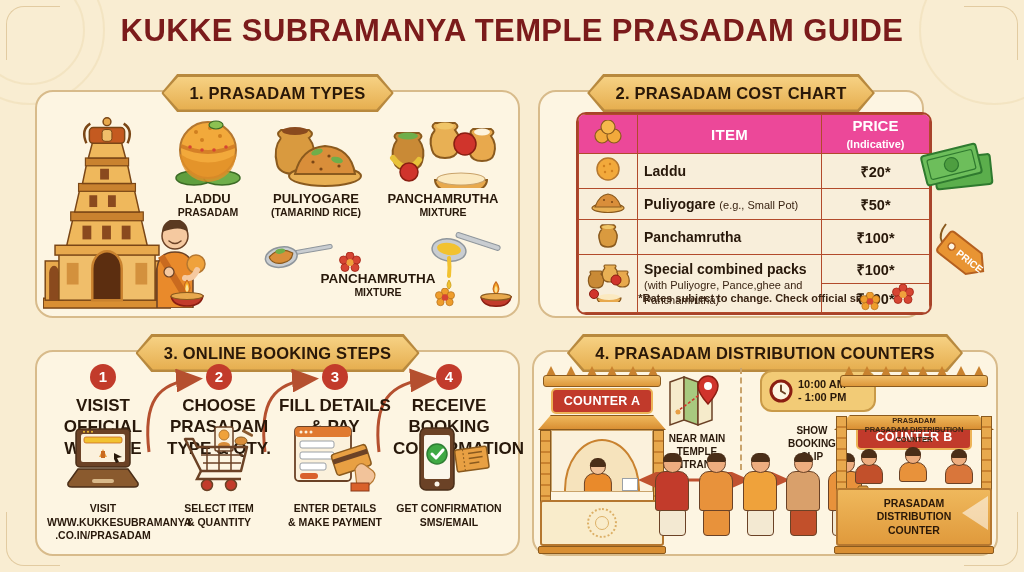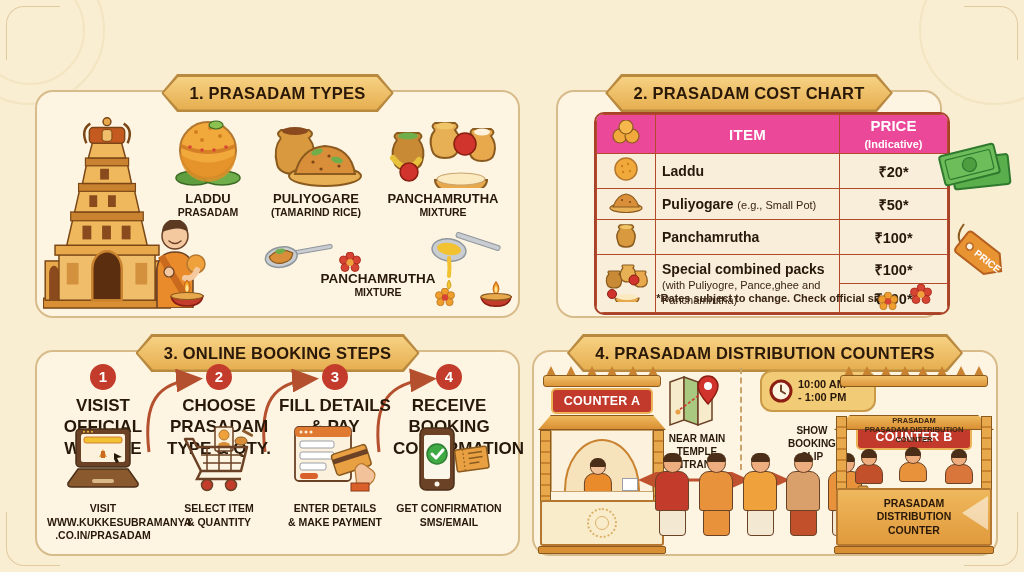--- a/index.html
+++ b/index.html
@@ -11,21 +11,21 @@
   .corner.tl { top:6px; left:6px; border-right:none; border-bottom:none; border-radius:18px 0 0 0; }
   .corner.tr { top:6px; right:6px; border-left:none; border-bottom:none; border-radius:0 18px 0 0; }
   .corner.bl { bottom:6px; left:6px; border-right:none; border-top:none; border-radius:0 0 0 18px; }
   .corner.br { bottom:6px; right:6px; border-left:none; border-top:none; border-radius:0 0 18px 0; }
 
   .page-title { position:absolute; top:13px; left:0; width:100%; text-align:center;
     font-size:31px; font-weight:bold; color:#7B1B1B; letter-spacing:.4px; }
 
   .panel { position:absolute; background:#FDF5E2; border:2px solid #D8BB8B; border-radius:18px; }
   #panel-types    { left:35px;  top:90px;  width:485px; height:228px; }
-  #panel-cost     { left:556px; top:90px;  width:386px; height:228px;padding-left:15px; }
+  #panel-cost     { left:538px; top:90px;  width:386px; height:228px;padding-left:15px; }
   #panel-booking  { left:35px;  top:350px; width:485px; height:206px; }
   #panel-counters { left:532px; top:350px; width:466px; height:206px; }
 
   .badge { position:absolute; top:-18px; left:50%; transform:translateX(-50%);
     clip-path:polygon(16px 0%, calc(100% - 16px) 0%, 100% 50%, calc(100% - 16px) 100%, 16px 100%, 0% 50%);
     background:#B8893E; padding:2.5px; white-space:nowrap; }
   .badge-in { clip-path:polygon(15px 0%, calc(100% - 15px) 0%, 100% 50%, calc(100% - 15px) 100%, 15px 100%, 0% 50%);
     background:linear-gradient(#F6D183,#E6AE4F); padding:7px 26px; font-size:16.5px; font-weight:bold;
     color:#2A1808; letter-spacing:.2px; }
 
@@ -139,20 +139,21 @@
 <div class="stage">
 
   <div class="deco-ring" style="left:-45px; top:-45px; width:150px; height:150px;"></div>
   <div class="deco-ring" style="left:-25px; top:-25px; width:110px; height:110px;"></div>
   <div class="deco-ring" style="right:-45px; top:-45px; width:150px; height:150px;"></div>
   <div class="corner tl"></div>
   <div class="corner tr"></div>
   <div class="corner bl"></div>
   <div class="corner br"></div>
 
+  <div class="page-title">KUKKE SUBRAMANYA TEMPLE PRASADAM GUIDE</div>
 
   <div class="panel" id="panel-types">
     <div class="badge">
       <div class="badge-in">1. PRASADAM TYPES</div>
     </div>
 
     <svg width="128" height="204" viewBox="0 0 130 208" style="position:absolute;left:6px;top:14px;">
       <rect x="0" y="196" width="130" height="10" fill="#D98F33" stroke="#7A4616" stroke-width="1.5"></rect>
       <rect x="2" y="158" width="18" height="40" fill="#E8A94D" stroke="#7A4616" stroke-width="1.5"></rect>
       <rect x="110" y="158" width="18" height="40" fill="#E8A94D" stroke="#7A4616" stroke-width="1.5"></rect>

